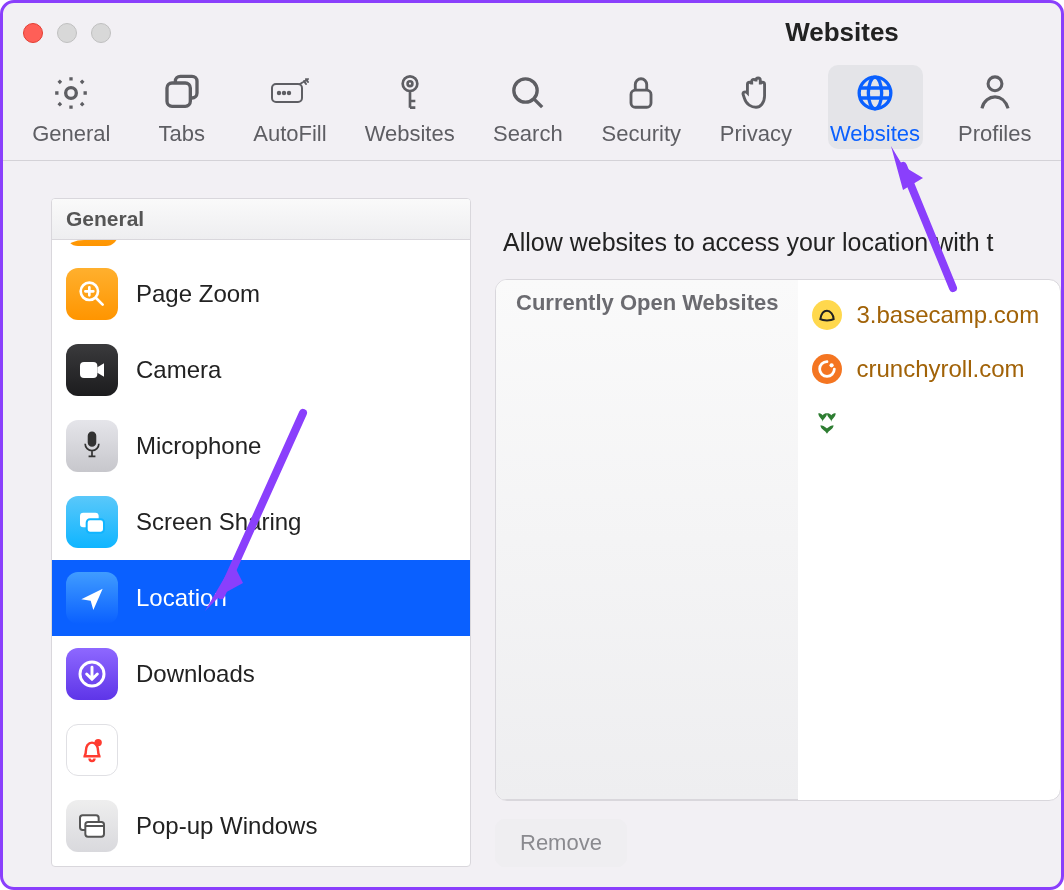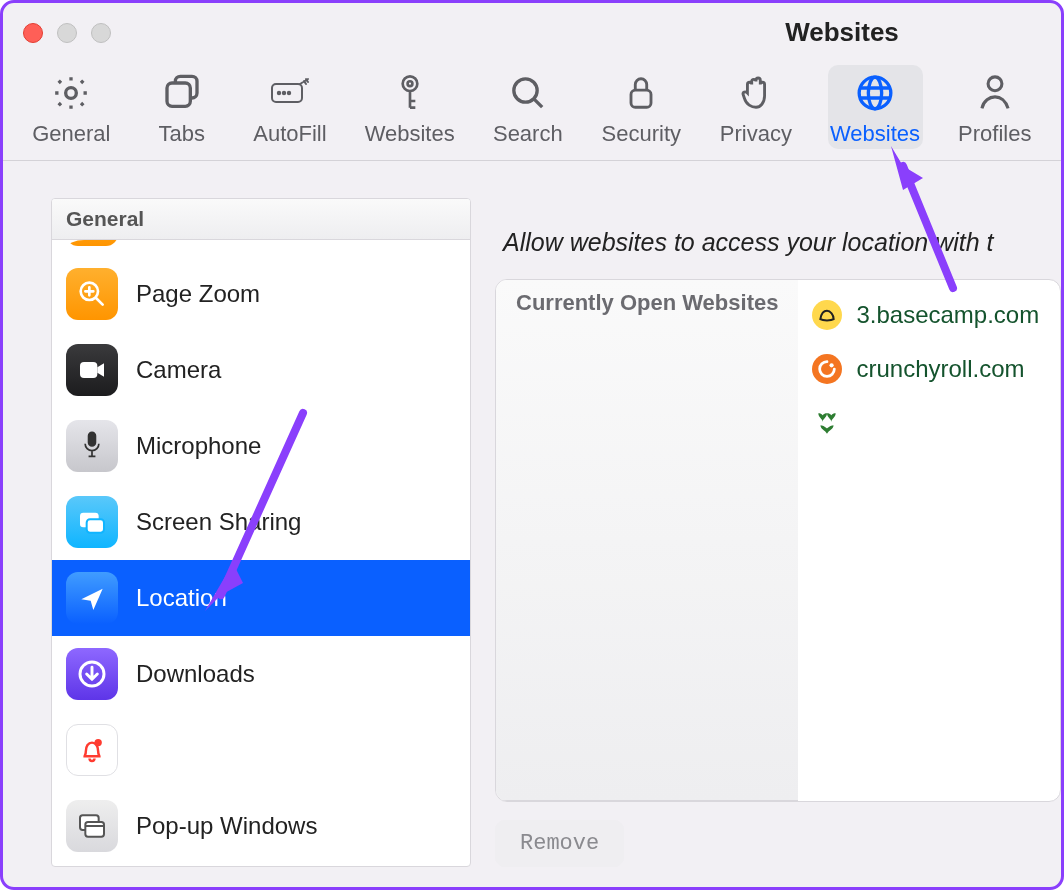--- a/index.html
+++ b/index.html
@@ -41,31 +41,31 @@
   .sb-icon.darkgrey { background: linear-gradient(#3a3a3c,#1c1c1e); }
   .sb-icon.grey { background: linear-gradient(#e5e5ea,#c7c7cc); }
   .sb-icon.cyan { background: linear-gradient(#5ac8fa,#0fb5ff); }
   .sb-icon.blue { background: linear-gradient(#409cff,#0a60ff); }
   .sb-icon.purple { background: linear-gradient(#8e68ff,#5e35e8); }
   .sb-icon.white { background: #fff; border:1px solid #e0e0e4;}
   .sb-icon.lightgrey { background: linear-gradient(#eeeeee,#d9d9dd); }
 
   
   .right { flex: 1; display: flex; flex-direction: column; padding-top: 30px; }
-  .right-title { font-size: 25px; color: #222; margin-bottom: 22px; padding-left: 8px; white-space:nowrap; overflow:hidden;font-style:italic;}
+  .right-title { font-size: 25px; color: #222; margin-bottom: 22px; padding-left: 8px; white-space:nowrap; overflow:hidden;}
   .site-box { background: #fff; border: 1px solid #d9d7dc; border-radius: 12px; flex: 1; overflow: hidden; display:flex; flex-direction:row;}
   .site-header { background: linear-gradient(#fafafa,#eeeef0); border-bottom: 1px solid #d9d7dc; padding: 10px 20px; font-weight: 700; font-size: 22px; color: #6b6b70; }
   .site-list { padding: 20px 14px; display:flex; flex-direction:column; gap:24px;}
-  .site-row { display:flex; align-items:center; gap:14px; font-size:24px; color:#14532d;}
+  .site-row { display:flex; align-items:center; gap:14px; font-size:24px; color:#a16207;}
   .site-ico { width:30px; height:30px; border-radius:50%; display:flex; align-items:center; justify-content:center; flex:0 0 30px;}
   .site-ico.basecamp{ background:#ffd84d; }
   .site-ico.cr{ background:#f47521; }
   .site-ico.parsely{ background:transparent; }
 
-  .remove-row{ padding: 18px 0 0 0; font-family: Liberation Mono, monospace; }
+  .remove-row{ padding: 18px 0 0 0; }
   .remove-btn{ display:inline-block; background:#efeef1; border:1px solid #efeef1; border-radius:10px; padding:10px 24px; font-size:22px; color:#8a8a8f; }
 
   
   .arrow{ position:absolute; pointer-events:none; }
   .arrow svg{ overflow:visible; }
   .arrow-head{ fill:#8a3ffc; }
   .arrow-line{ stroke:#8a3ffc; stroke-width:8; stroke-linecap:round; fill:none;}
 
 </style>
 </head>

